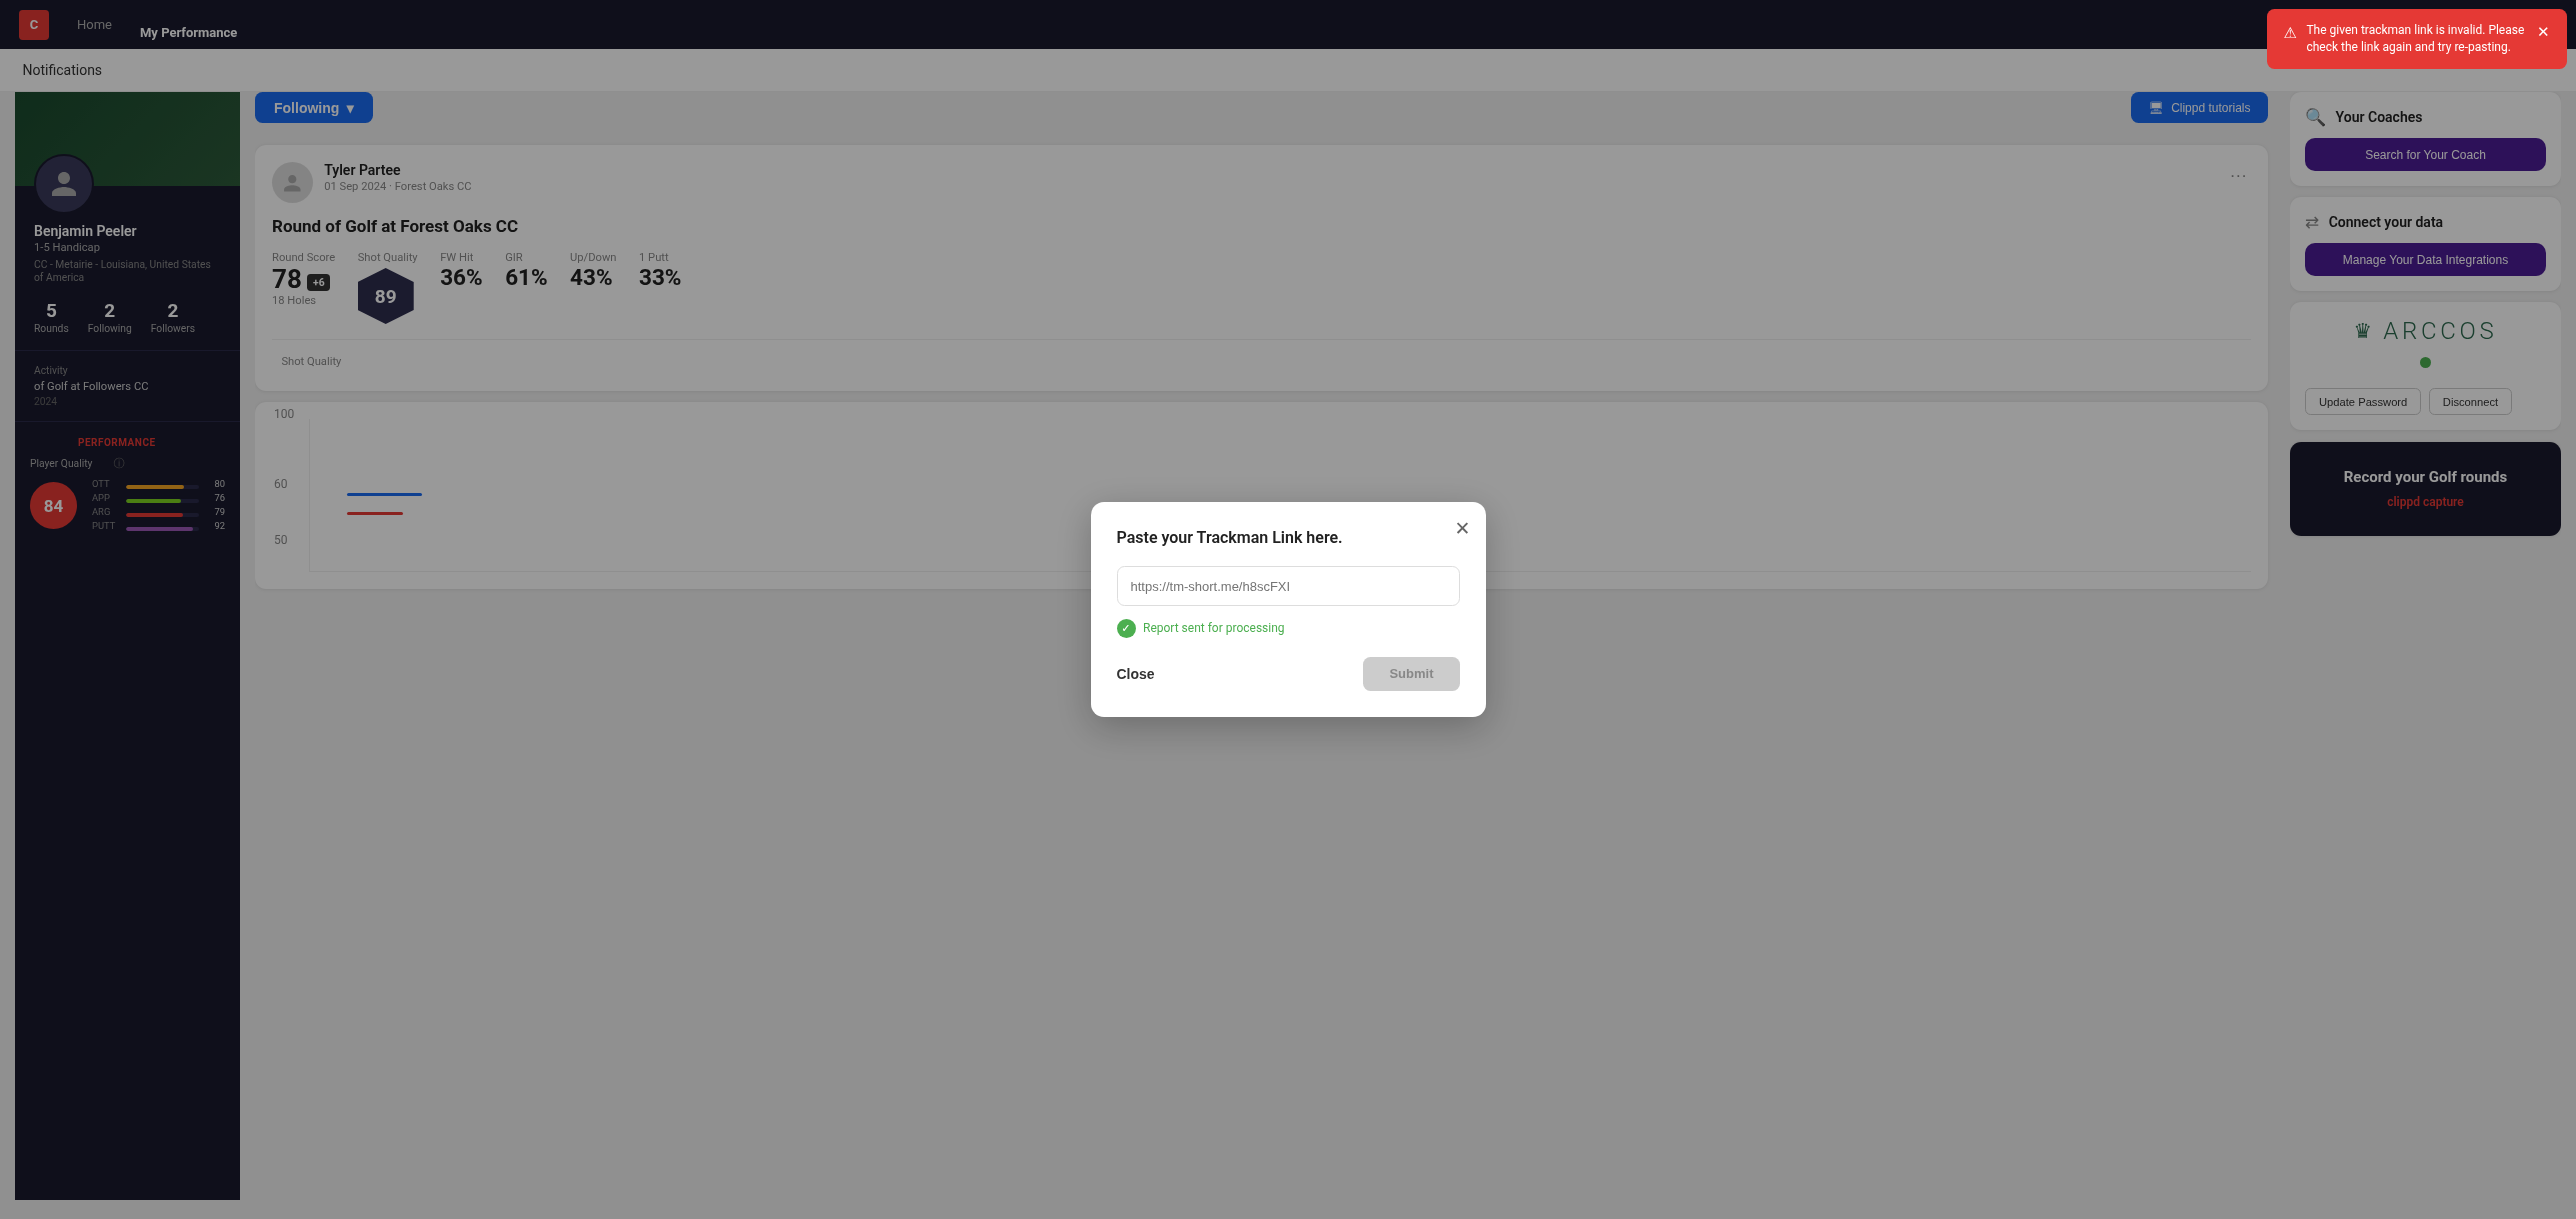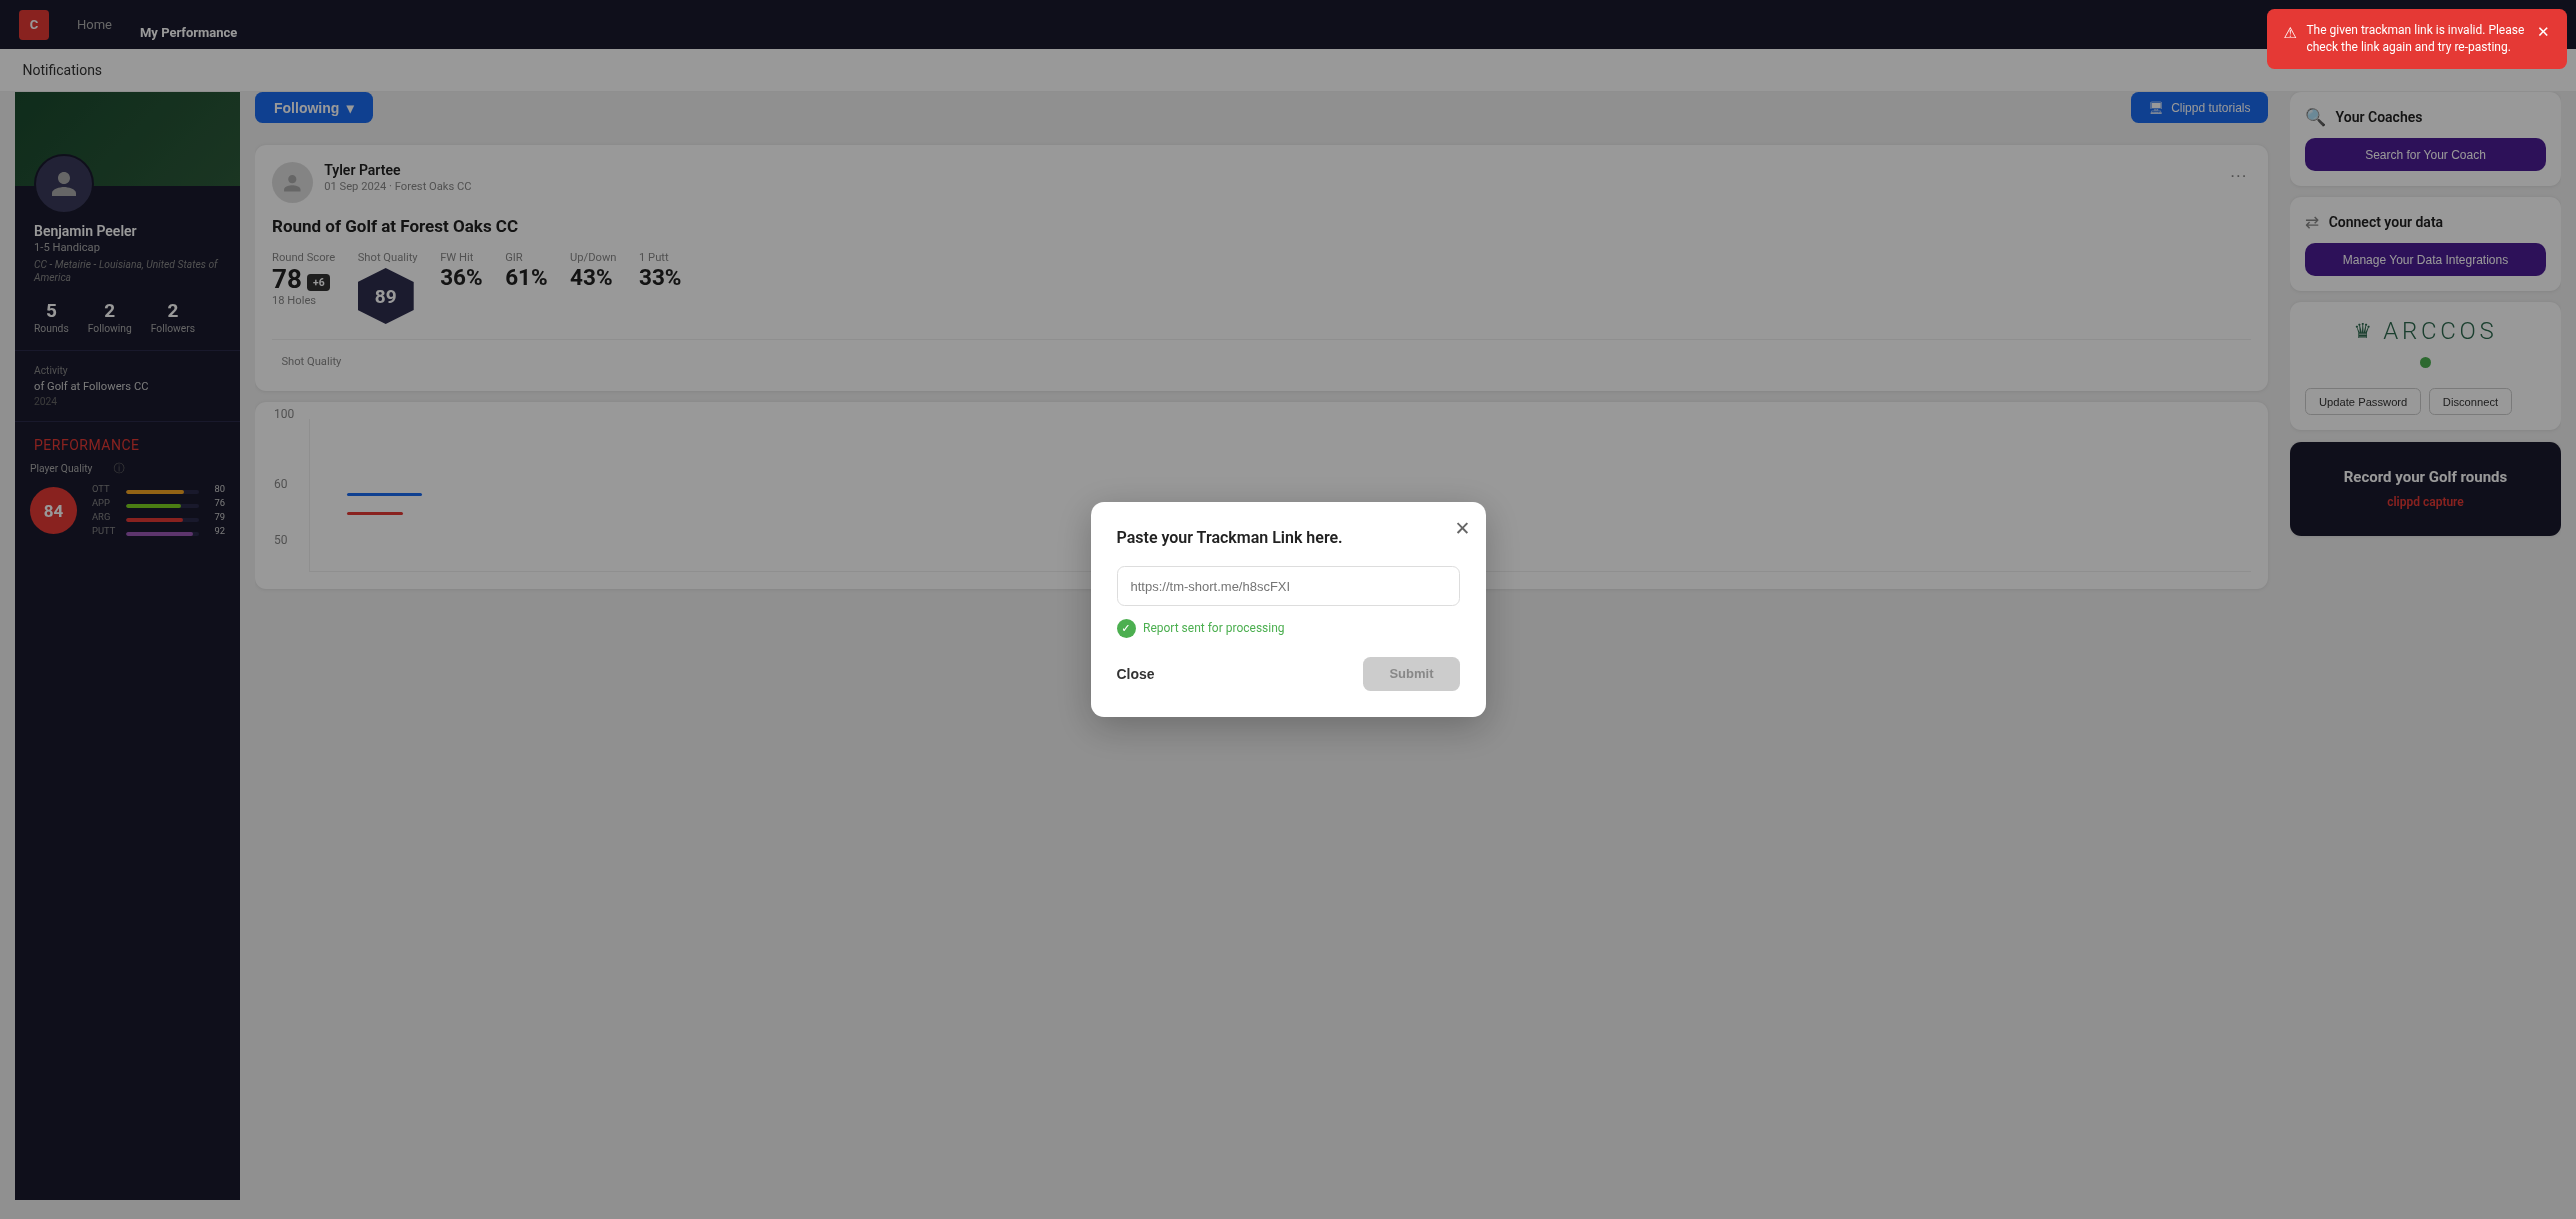--- a/index.html
+++ b/index.html
@@ -123,21 +123,20 @@
     }
     .sidebar-handicap {
       font-size: 11.2px;
       color: #aaa;
       margin-top: 1.9px;
     }
     .sidebar-location {
       font-size: 10.3px;
       color: #888;
       margin-top: 3.7px;
-      font-style: italic;
     }
 
     .sidebar-stats {
       display: flex;
       padding: 0 19px 15px;
       gap: 19px;
       border-bottom: 0.9px solid #2a2a4a;
     }
     .sidebar-stat { text-align: center; }
     .sidebar-stat-num { font-size: 19px; font-weight: 700; color: white; }
@@ -146,25 +145,26 @@
     .sidebar-activity {
       padding: 13px 19px;
       border-bottom: 0.9px solid #2a2a4a;
     }
     .sidebar-activity-label { font-size: 10.3px; color: #888; margin-bottom: 3.7px; }
     .sidebar-activity-value { font-size: 11.2px; color: #ccc; }
     .sidebar-activity-date { font-size: 10.3px; color: #666; margin-top: 1.9px; }
 
     .sidebar-section-label {
       padding: 15px 19px 7.5px;
-      font-size: 14px;
-      font-weight: 400;
+      font-size: 10px;
+      font-weight: 700;
       color: #e53935;
       text-transform: uppercase;
       letter-spacing: 0.5px;
+      margin-left: 44px;
     }
 
     .sidebar-perf {
       padding: 0 15px 15px;
     }
     .sidebar-player-quality-label {
       font-size: 10.3px;
       color: #aaa;
       display: flex; align-items: center; gap: 21px;
     }

